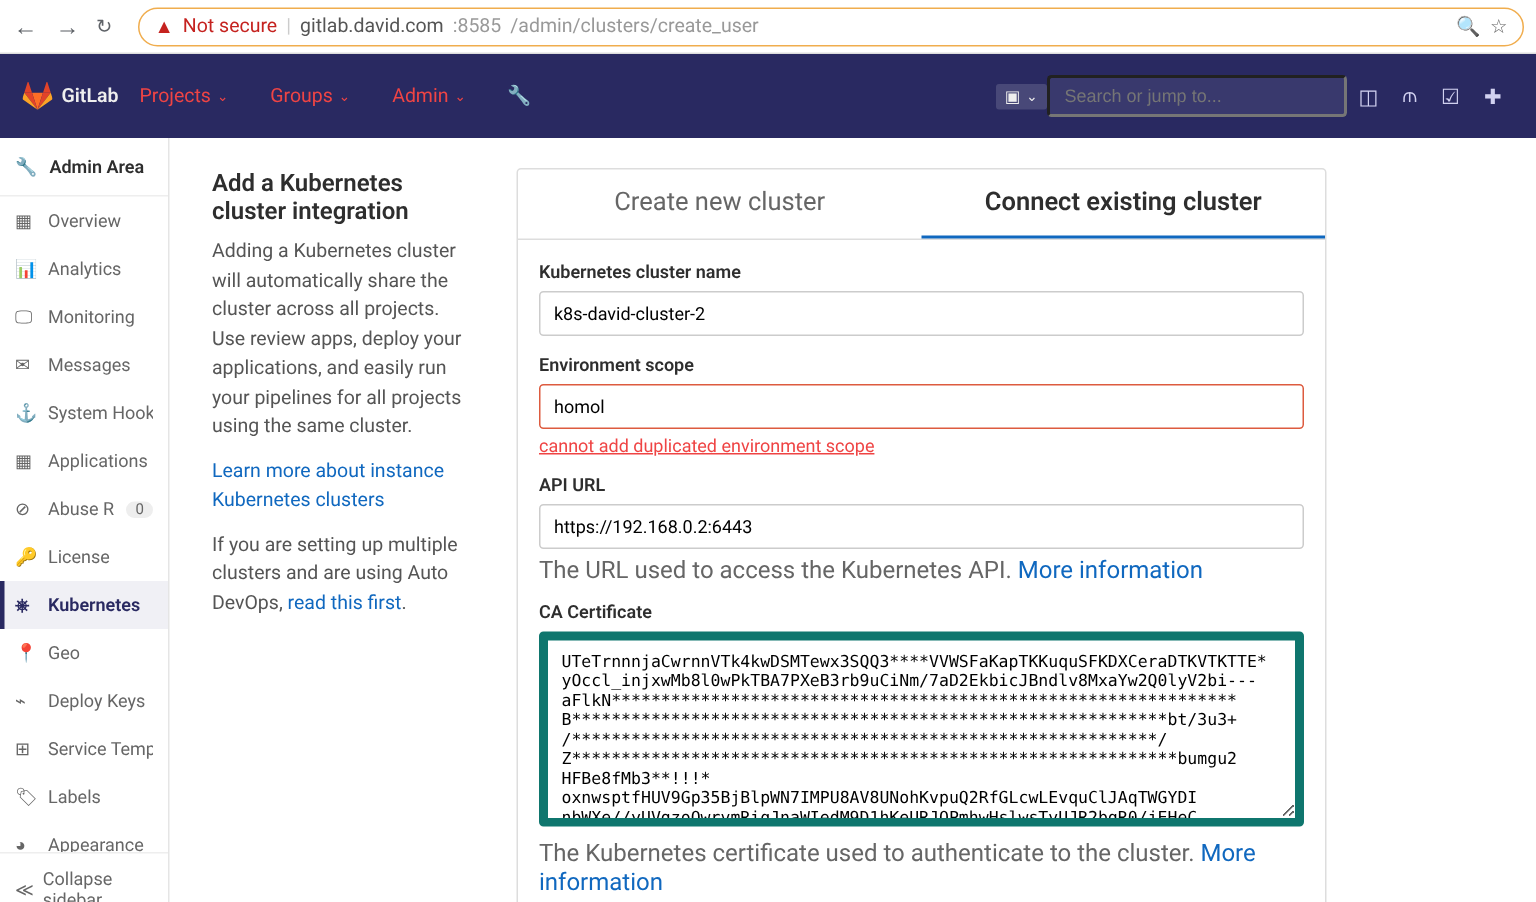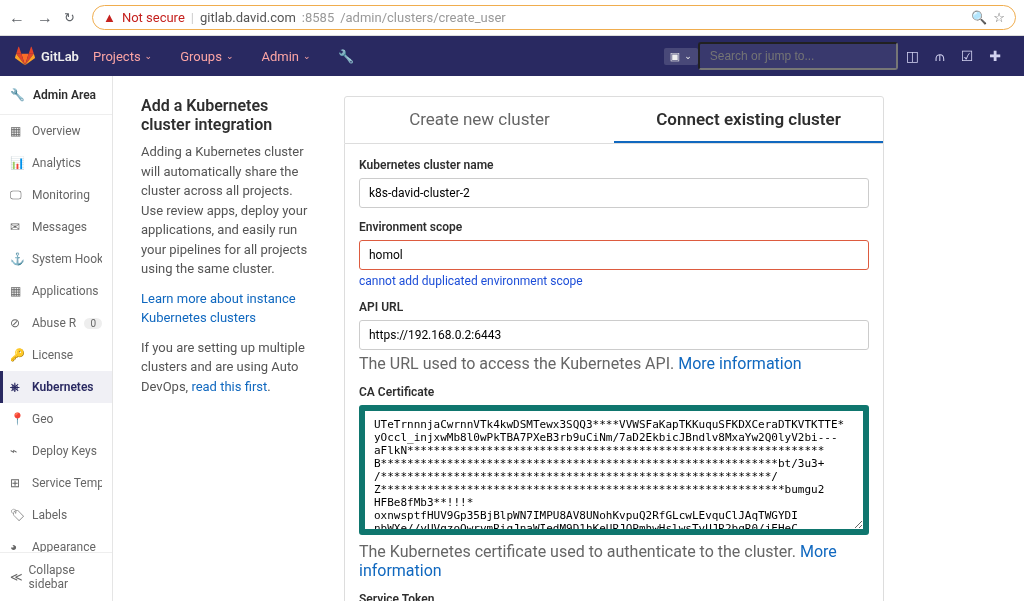--- a/index.html
+++ b/index.html
@@ -8,24 +8,24 @@
     .browser-bar { height: 36px; display: flex; align-items: center; padding: 0 8px; gap: 10px; border-bottom: 1px solid #ddd; }
     .nav-arrow { width: 18px; text-align: center; color: #5f6368; cursor: pointer; font-size: 16px; }
     .reload-icon { width: 18px; color: #5f6368; cursor: pointer; }
     .address-bar { flex: 1; display: flex; align-items: center; border: 1px solid #f0ad4e; border-radius: 14px; padding: 4px 10px; font-size: 13px; gap: 6px; }
     .not-secure { color: #c5221f; }
     .url-sep { color: #ccc; }
     .url-text { color: #555; }
     .url-dim { color: #999; }
     .addr-icon { color: #666; }
     
-    .top-nav { height: 40px; background: #292961; display: flex; align-items: center; padding: 0 15px; color: #eee; font-size: 13px; }
+    .top-nav { height: 56px; background: #292961; display: flex; align-items: center; padding: 0 15px; color: #eee; font-size: 13px; }
     .gitlab-logo { display: flex; align-items: center; gap: 6px; font-weight: 600; }
     .logo-img { width: 20px; height: 20px; }
-    .nav-item { padding: 0 14px; cursor: pointer; display: flex; align-items: center; gap: 4px; color: #fca5a5; justify-content: space-between; }
+    .nav-item { padding: 0 14px; cursor: pointer; display: flex; align-items: center; gap: 4px; color: #ef4444; justify-content: space-between; }
     .caret { font-size: 9px; }
     .nav-spacer { flex: 1; }
     .search-box { background: rgba(255,255,255,0.08); border-radius: 3px; padding: 5px 10px; width: 200px; color: #aaa; font-size: 12px; }
     .nav-icon { padding: 0 8px; color: #d1d1f0; cursor: pointer; font-size: 14px; }
     .square-badge { background: rgba(255,255,255,0.15); padding: 2px 6px; border-radius: 2px; font-size: 11px; display:flex;align-items:center;gap:4px;}
     
     .main { display: flex; height: calc(100vh - 76px); }
     .sidebar { width: 113px; border-right: 1px solid #e5e5e5; display: flex; flex-direction: column; font-size: 12px; overflow: hidden; }
     .admin-header { display: flex; align-items: center; gap: 8px; padding: 12px 10px; font-weight: 600; border-bottom: 1px solid #eee; }
     .side-item { display: flex; align-items: center; gap: 8px; padding: 9px 10px; color: #666; cursor: pointer; }
@@ -44,21 +44,21 @@
     .right-col { flex: 1; max-width: 540px; }
     .tabs { display: flex; border: 1px solid #ddd; border-radius: 3px 3px 0 0; }
     .tab { flex: 1; text-align: center; padding: 12px; font-size: 17px; cursor: pointer; color: #666; }
     .tab.active { font-weight: 600; color: #2e2e2e; border-bottom: 2px solid #1068bf; }
     .form { border: 1px solid #ddd; border-top: none; padding: 14px; }
     .flabel { font-weight: 600; font-size: 12px; margin-bottom: 6px; margin-top: 12px; }
     .flabel:first-child { margin-top: 0; }
     .finput { width: 100%; padding: 7px 9px; border: 1px solid #ccc; border-radius: 3px; font-size: 12px; font-family: inherit; }
     .finput.error { border-color: #dd5b3f; }
     .ftext { width: 100%; padding: 7px 9px; border: 6px solid #0f766e; border-radius: 3px; font-size: 11px; font-family: monospace; resize: vertical; height: 130px; overflow-y: scroll; word-break: break-all; }
-    .err-msg { color: #1d4ed8; font-size: 12px; margin-top: 4px; }
+    .err-msg { color: #ef4444; font-size: 12px; margin-top: 4px; text-decoration: underline; }
     .hint { font-size: 16px; color: #666; margin-top: 4px; }
   </style>
 </head>
 <body>
 
 <div class="browser-bar">
   <span class="nav-arrow">←</span>
   <span class="nav-arrow">→</span>
   <span class="reload-icon">↻</span>
   <div class="address-bar">

